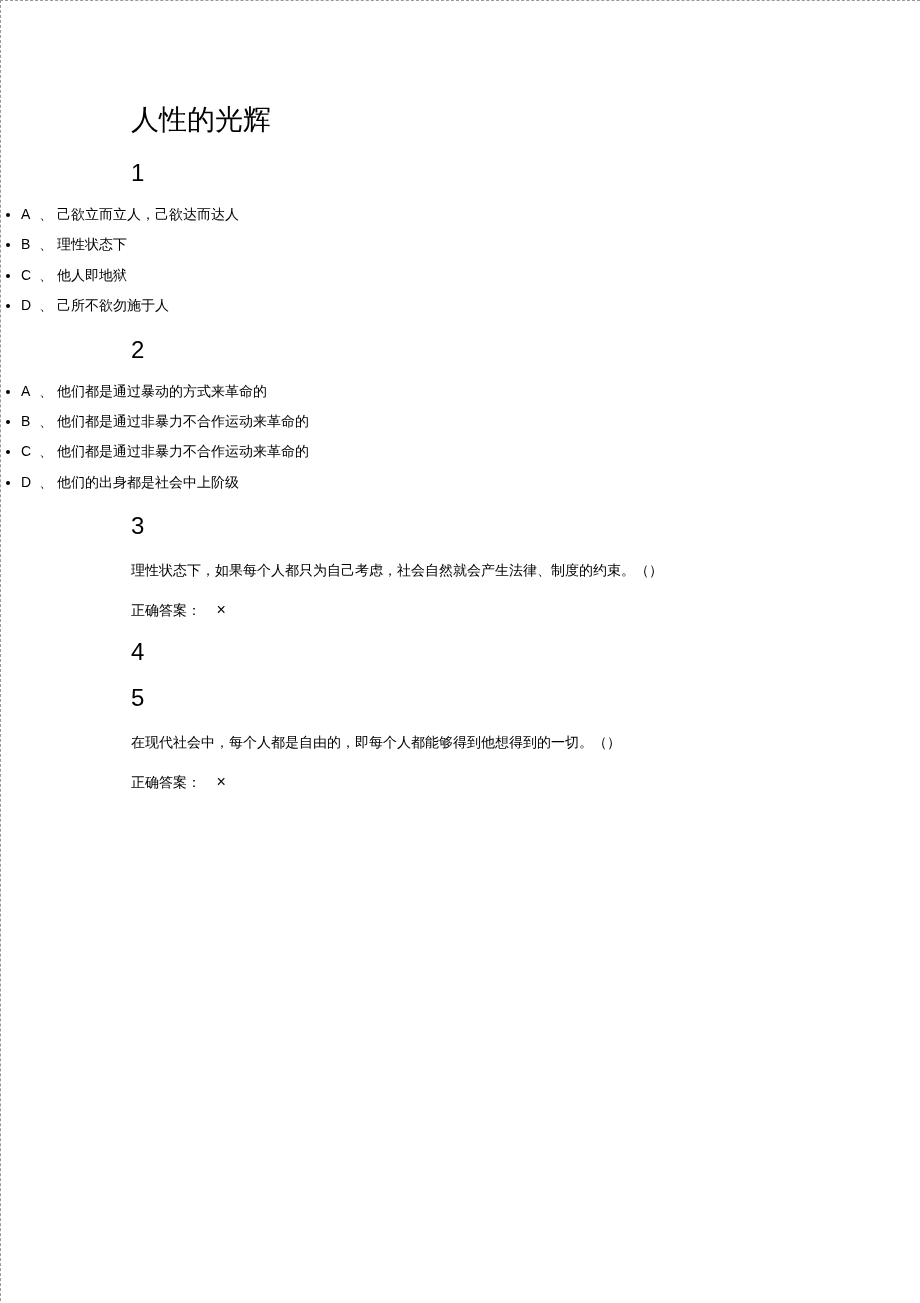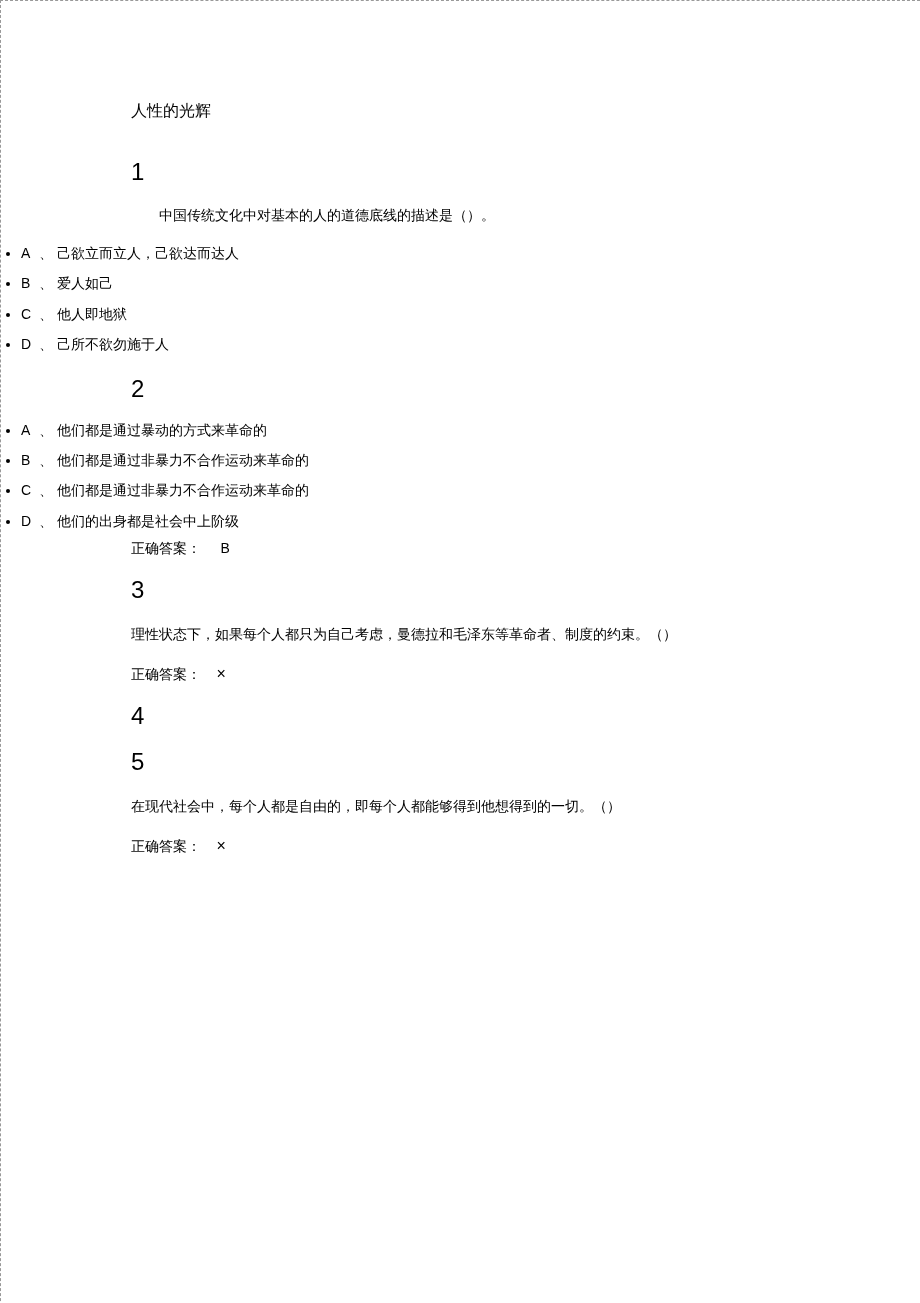--- a/index.html
+++ b/index.html
@@ -11,23 +11,23 @@
     background: #fff;
     width: 920px;
   }
   .page {
     padding: 100px 130px 60px 130px;
     border-top: 1px dashed #999;
     border-left: 1px dashed #999;
     min-height: 1200px;
   }
   .title {
-    font-size: 16px;
+    font-size: 28px;
     font-weight: normal;
-    margin-bottom: 36px;
+    margin-bottom: 20px;
   }
   .qnum {
     font-family: Arial, sans-serif;
     font-size: 24px;
     margin: 18px 0 16px 0;
   }
   .stem {
     text-indent: 2em;
     margin: 14px 0 12px 0;
     line-height: 2;
@@ -75,27 +75,26 @@
   }
 </style>
 </head>
 <body>
 
 <div class="page">
 
   <div class="title">人性的光辉</div>
 
   <div class="qnum">1</div>
-  <div class="stem">中国传统文化中对基本的人的道德底线的描述是（）。</div>
   <ul class="options">
     <li>
       <span class="opt-label">A</span><span class="opt-sep">、</span><span>己欲立而立人，己欲达而达人</span>
     </li>
     <li>
-      <span class="opt-label">B</span><span class="opt-sep">、</span><span>爱人如己</span>
+      <span class="opt-label">B</span><span class="opt-sep">、</span><span>理性状态下</span>
     </li>
     <li>
       <span class="opt-label">C</span><span class="opt-sep">、</span><span>他人即地狱</span>
     </li>
     <li>
       <span class="opt-label">D</span><span class="opt-sep">、</span><span>己所不欲勿施于人</span>
     </li>
   </ul>
 
   <div class="qnum">2</div>
@@ -106,27 +105,23 @@
     <li>
       <span class="opt-label">B</span><span class="opt-sep">、</span><span>他们都是通过非暴力不合作运动来革命的</span>
     </li>
     <li>
       <span class="opt-label">C</span><span class="opt-sep">、</span><span>他们都是通过非暴力不合作运动来革命的</span>
     </li>
     <li>
       <span class="opt-label">D</span><span class="opt-sep">、</span><span>他们的出身都是社会中上阶级</span>
     </li>
   </ul>
-  <div class="answer">
-    <span>正确答案：</span>
-    <span class="answer-letter">B</span>
-  </div>
 
   <div class="qnum">3</div>
-  <div class="stem-block">理性状态下，如果每个人都只为自己考虑，曼德拉和毛泽东等革命者、制度的约束。（）</div>
+  <div class="stem-block">理性状态下，如果每个人都只为自己考虑，社会自然就会产生法律、制度的约束。（）</div>
   <div class="answer-inline">
     <span>正确答案：</span>
     <span class="answer-mark">×</span>
   </div>
 
   <div class="qnum">4</div>
   <div class="stem-block">
   </div>
 
   <div class="qnum">5</div>

